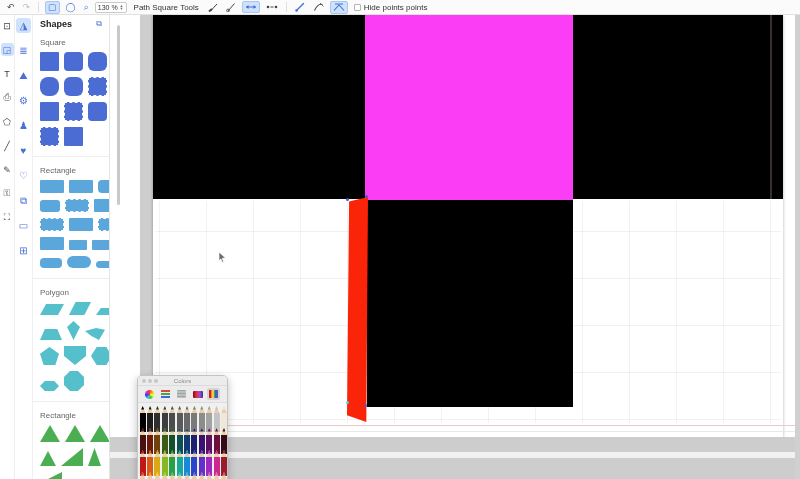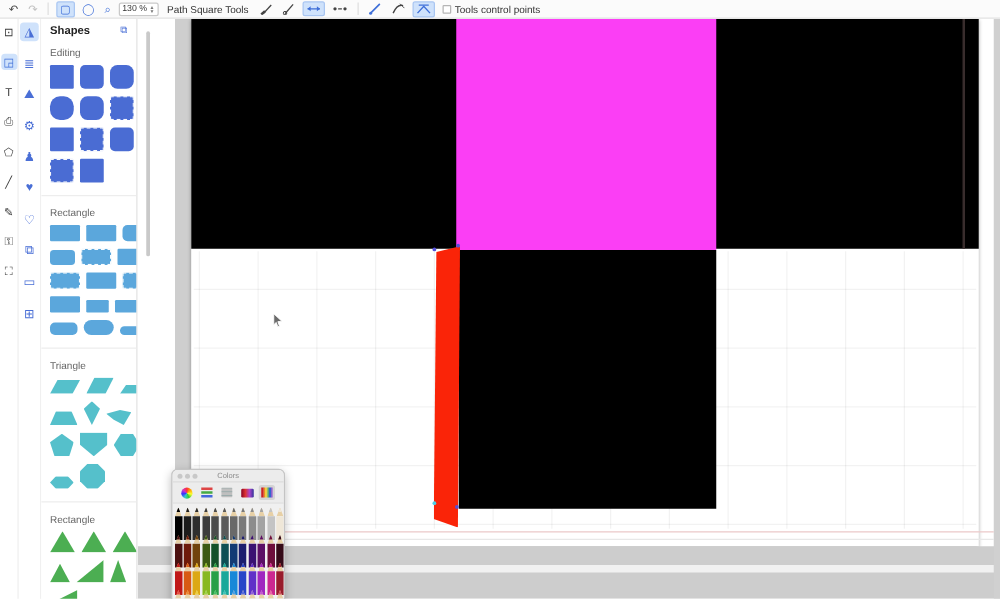--- a/index.html
+++ b/index.html
@@ -164,21 +164,21 @@
       </svg>
   </span>
   <span class="tb-ic active">
     <svg class="mini-svg" width="12" height="9" viewBox="0 0 12 9">
         <path d="M1,7.5 L6,2 L11,7.5" fill="none" stroke="#3f6fd8" stroke-width="1.1"></path>
         <line x1="2" y1="1" x2="10" y2="1" stroke="#3f6fd8" stroke-width="1"></line>
       </svg>
   </span>
   <span class="chk">
     <span class="box"></span>
-    <span class="lbl">Tools control points</span>
+    <span class="lbl">Hide points points</span>
   </span>
 </div>
 
 <div class="toolrail" id="toolrail">
     <div class="t">⊡</div>
     <div class="t active">◲</div>
     <div class="t">T</div>
     <div class="t">⎙</div>
     <div class="t">⬠</div>
     <div class="t">╱</div>
@@ -198,21 +198,21 @@
     <div class="c">▭</div>
     <div class="c">⊞</div>
   </div>
 
 <div class="panel">
   <div class="panel-head">
     <span class="panel-title">Shapes</span>
     <span class="panel-flip">⧉</span>
   </div>
   <div id="shape-sections">
-      <div class="sec-label">Editing</div>
+      <div class="sec-label">Square</div>
       <div class="shape-row">
         <div class="shape-it" style="width: 19px; height: 19px; background: rgb(74, 108, 211); border-radius: 1px;"></div>
         <div class="shape-it" style="width: 19px; height: 19px; background: rgb(74, 108, 211); border-radius: 4px;"></div>
         <div class="shape-it" style="width: 19px; height: 19px; background: rgb(74, 108, 211); border-radius: 6px;"></div>
       </div>
       <div class="shape-row">
         <div class="shape-it" style="width: 19px; height: 19px; background: rgb(74, 108, 211); border-radius: 8px;"></div>
         <div class="shape-it" style="width: 19px; height: 19px; background: rgb(74, 108, 211); border-radius: 6px;"></div>
         <div class="shape-it dashed" style="width: 19px; height: 19px; background: rgb(74, 108, 211); border-radius: 1px;"></div>
       </div>
@@ -246,21 +246,21 @@
         <div class="shape-it" style="width: 24px; height: 13px; background: rgb(91, 167, 220); border-radius: 1px;"></div>
         <div class="shape-it" style="width: 18px; height: 10px; background: rgb(91, 167, 220); border-radius: 1px;"></div>
         <div class="shape-it" style="width: 18px; height: 10px; background: rgb(91, 167, 220); border-radius: 1px;"></div>
       </div>
       <div class="shape-row">
         <div class="shape-it" style="width: 22px; height: 10px; background: rgb(91, 167, 220); border-radius: 4px;"></div>
         <div class="shape-it" style="width: 24px; height: 12px; background: rgb(91, 167, 220); border-radius: 6px;"></div>
         <div class="shape-it" style="width: 22px; height: 7px; background: rgb(91, 167, 220); border-radius: 4px;"></div>
       </div>
       <div class="sec-sep"></div>
-      <div class="sec-label">Triangle</div>
+      <div class="sec-label">Polygon</div>
       <div class="shape-row">
         <div class="shape-it" style="width: 24px; height: 11px; background: rgb(85, 192, 203); clip-path: polygon(25% 0px, 100% 0px, 75% 100%, 0px 100%);"></div>
         <div class="shape-it" style="width: 22px; height: 13px; background: rgb(85, 192, 203); clip-path: polygon(30% 0px, 100% 0px, 70% 100%, 0px 100%);"></div>
         <div class="shape-it" style="width: 24px; height: 7px; background: rgb(85, 192, 203); clip-path: polygon(20% 0px, 100% 0px, 80% 100%, 0px 100%);"></div>
       </div>
       <div class="shape-row">
         <div class="shape-it" style="width: 22px; height: 11px; background: rgb(85, 192, 203); clip-path: polygon(22% 0px, 78% 0px, 100% 100%, 0px 100%);"></div>
         <div class="shape-it" style="width: 13px; height: 19px; background: rgb(85, 192, 203); clip-path: polygon(50% 0px, 100% 32%, 50% 100%, 0px 32%);"></div>
         <div class="shape-it" style="width: 20px; height: 12px; background: rgb(85, 192, 203); clip-path: polygon(0px 25%, 55% 0px, 100% 15%, 70% 100%, 30% 65%);"></div>
       </div>

